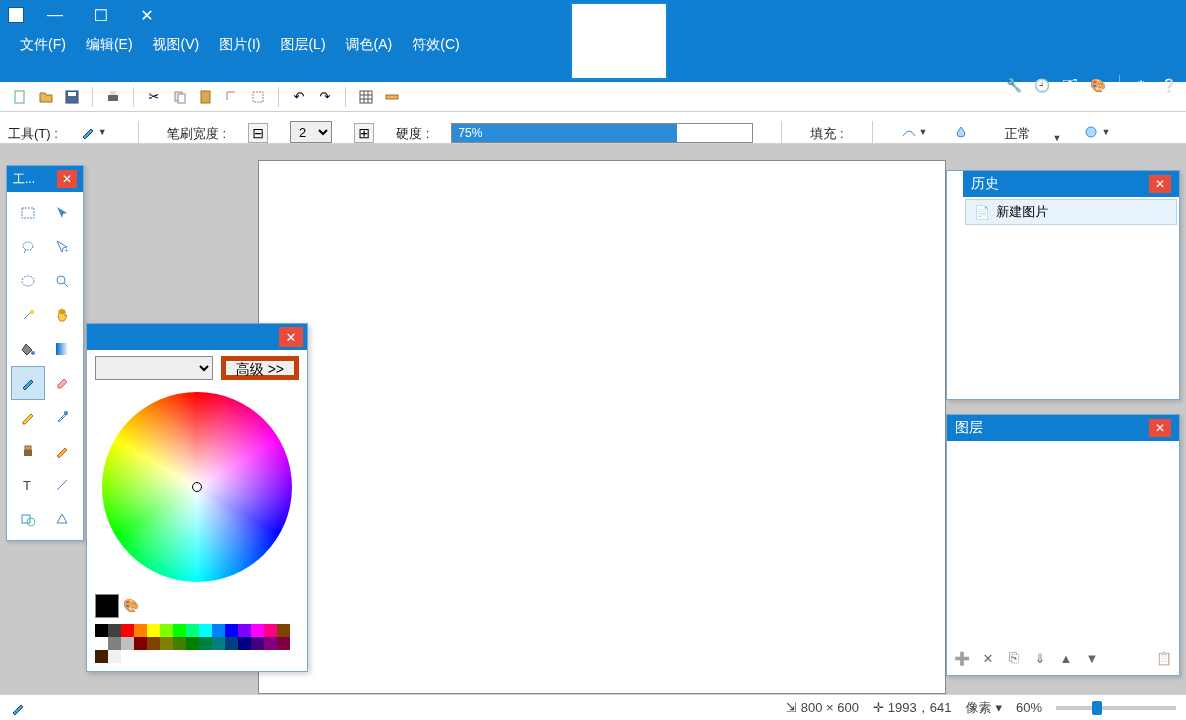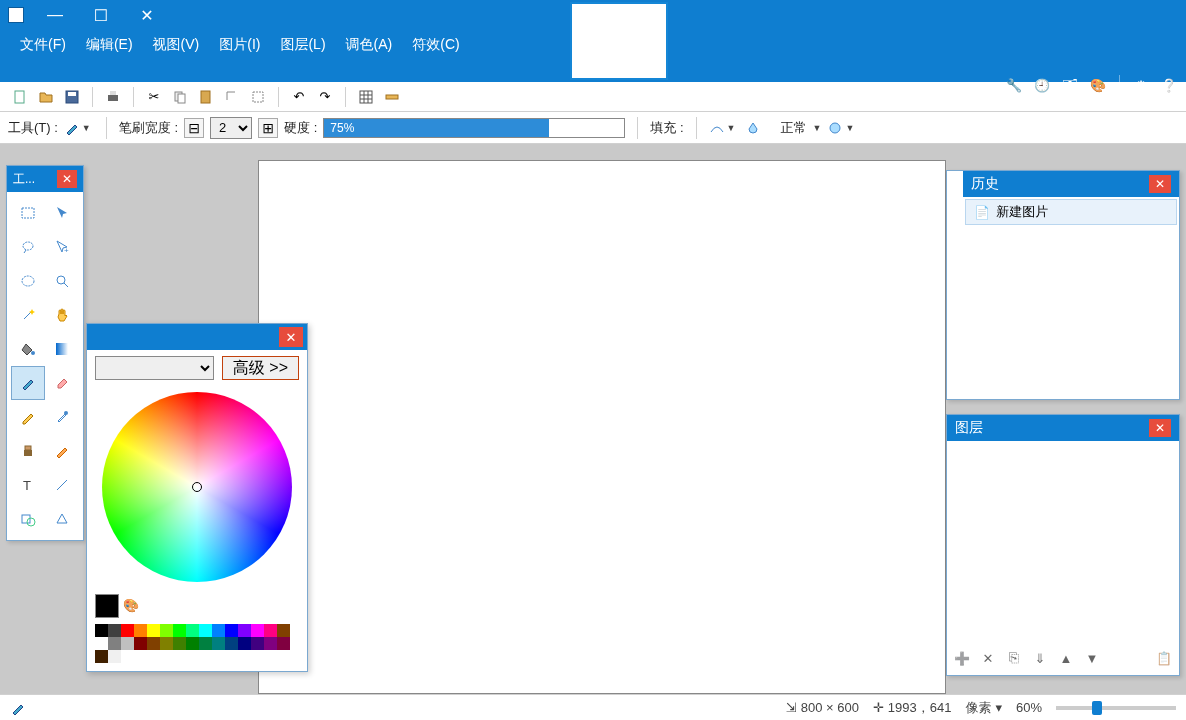--- a/index.html
+++ b/index.html
@@ -19,21 +19,21 @@
 .ribbon-right { position: absolute; right: 6px; top: 44px; display: flex; gap: 6px; align-items: center; }
 .ribbon-right .ricon { width: 22px; height: 22px; display: flex; align-items: center; justify-content: center; cursor: pointer; border-radius: 2px; }
 .ribbon-right .rsep { width: 1px; height: 20px; background: rgba(255,255,255,0.4); margin: 0 4px; }
 
 
 .toolbar { height: 30px; background: #fff; border-bottom: 1px solid #d0d0d0; display: flex; align-items: center; padding: 0 8px; gap: 2px; }
 .toolbar .tbtn { width: 24px; height: 24px; display: flex; align-items: center; justify-content: center; cursor: pointer; border-radius: 2px; }
 .toolbar .tsep { width: 1px; height: 20px; background: #d0d0d0; margin: 0 6px; }
 
 
-.optionsbar { height: 32px; background: #fff; border-bottom: 1px solid #d0d0d0; display: flex; align-items: center; padding: 0 8px; gap: 6px; font-size: 13px; }
+.optionsbar { height: 32px; background: #fff; border-bottom: 1px solid #d0d0d0; display: flex; align-items: flex-end; padding: 0 8px; gap: 22px; font-size: 13px; }
 .optionsbar .label { color: #222; white-space: nowrap; }
 .optionsbar .sep { width: 1px; height: 22px; background: #d0d0d0; margin: 0 6px; }
 .optionsbar .small-btn { width: 20px; height: 20px; border: 1px solid #aaa; display: flex; align-items: center; justify-content: center; cursor: pointer; font-size: 14px; background: #f5f5f5; }
 .optionsbar .num-input { width: 42px; height: 22px; border: 1px solid #888; padding: 0 4px; }
 .optionsbar .slider-track { width: 302px; height: 20px; border: 1px solid #888; display: flex; align-items: center; }
 .optionsbar .slider-fill { height: 100%; background: #2d8cd8; color: #fff; padding-left: 6px; font-size: 12px; display: flex; align-items: center; }
 .optionsbar select { height: 22px; border: 1px solid #888; padding: 0 4px; font-size: 13px; }
 .optionsbar .brush-pick { width: 30px; height: 22px; display: flex; align-items: center; gap: 2px; cursor: pointer; }
 .optionsbar .drop-caret { font-size: 9px; color: #444; }
 
@@ -48,21 +48,21 @@
 .tools-panel .tool-grid { display: grid; grid-template-columns: 1fr 1fr; gap: 0; padding: 4px; }
 .tools-panel .tool { height: 34px; display: flex; align-items: center; justify-content: center; cursor: pointer; }
 .tools-panel .tool.active { background: #cde6f7; border: 1px solid #7aa8d0; }
 
 
 .colors-panel { position: absolute; left: 86px; top: 323px; width: 222px; background: #fff; border: 1px solid #7aa8d0; box-shadow: 2px 2px 6px rgba(0,0,0,0.2); z-index: 12; }
 .colors-panel .panel-header { height: 26px; background: #0f7ed0; display: flex; align-items: center; justify-content: flex-end; padding: 0 4px; }
 .colors-panel .panel-header .close-x { width: 24px; height: 20px; background: #e74c3c; color: #fff; display: flex; align-items: center; justify-content: center; font-size: 13px; cursor: pointer; }
 .colors-panel .top-row { display: flex; align-items: center; padding: 6px 8px; gap: 8px; }
 .colors-panel select { height: 24px; flex: 1; border: 1px solid #888; }
-.colors-panel .adv-btn { height: 24px; padding: 0 10px; border: 1px solid #c2410c; background: #f0f0f0; cursor: pointer; font-size: 16px; }
+.colors-panel .adv-btn { height: 24px; padding: 0 10px; border: 5px solid #c2410c; background: #f0f0f0; cursor: pointer; font-size: 14px; }
 .colors-panel .wheel-wrap { display: flex; justify-content: center; padding: 6px; }
 .colors-panel .color-wheel { width: 190px; height: 190px; border-radius: 50%; background: conic-gradient(red, magenta, blue, cyan, lime, yellow, red); position: relative; }
 .colors-panel .color-wheel:after { content: ""; position: absolute; inset: 0; border-radius: 50%; background: radial-gradient(circle, #fff 0%, rgba(255,255,255,0) 70%); }
 .colors-panel .wheel-cursor { position: absolute; left: 50%; top: 50%; width: 10px; height: 10px; border: 1px solid #000; border-radius: 50%; transform: translate(-50%,-50%); z-index: 2; }
 .colors-panel .swatch-row { display: flex; align-items: center; gap: 4px; padding: 6px 8px; }
 .colors-panel .primary-sw { width: 24px; height: 24px; background: #000; border: 1px solid #888; }
 .colors-panel .palette { display: flex; flex-wrap: wrap; padding: 0 8px 8px; gap: 0; }
 .colors-panel .pal { width: 13px; height: 13px; }
 
 

